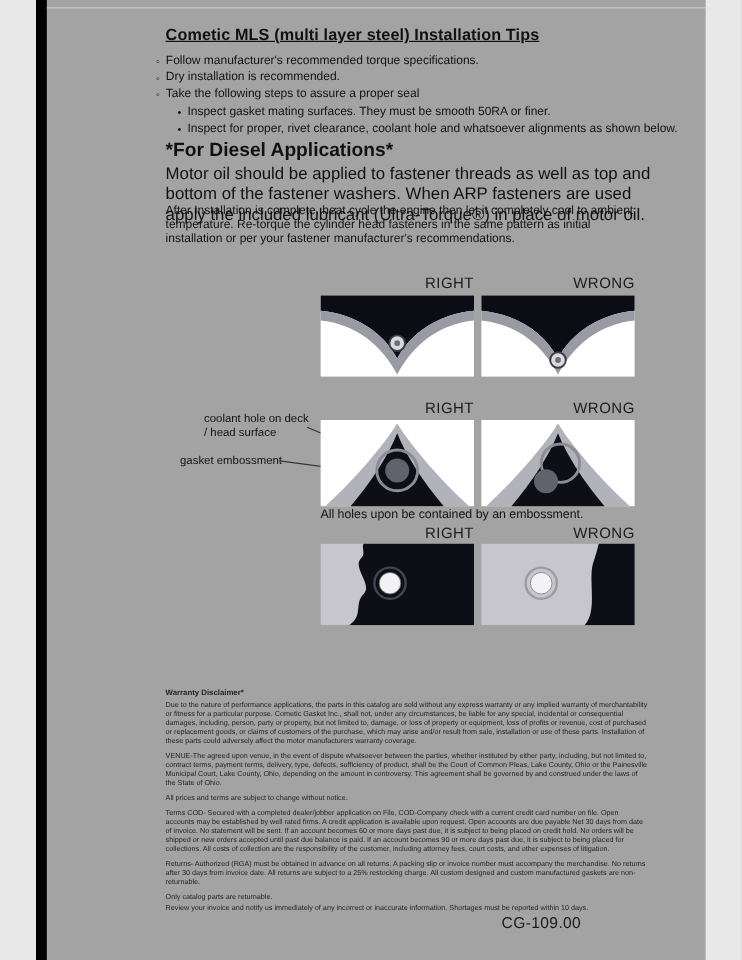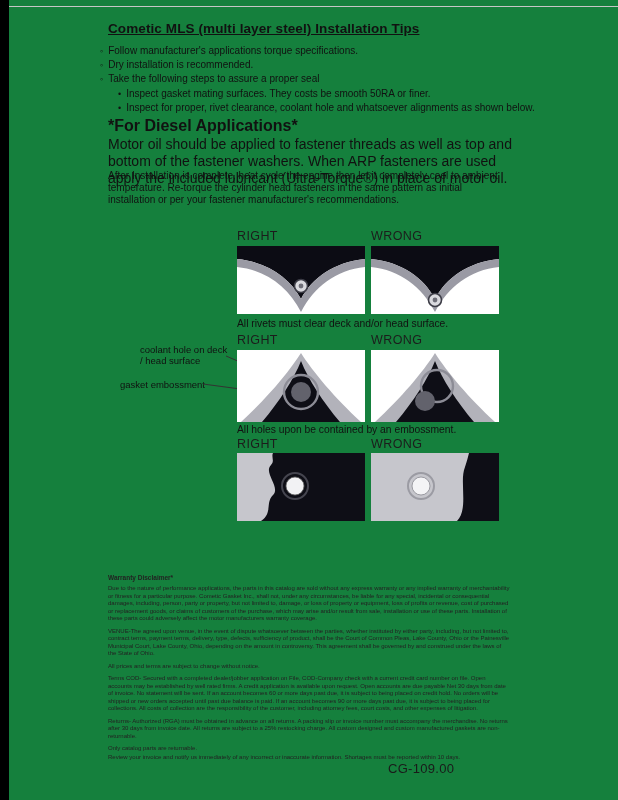--- a/index.html
+++ b/index.html
@@ -1,24 +1,24 @@
 <!DOCTYPE html>
 <html><head>
 <meta charset="utf-8">
 <style>
   * { margin: 0; padding: 0; box-sizing: border-box; }
   html, body { background: #e8e8e8; }
   body { font-family: "Liberation Sans", sans-serif; color: #111; }
 
   .page {
     position: relative;
-    width: 618px;
+    width: 558px;
     height: 800px;
     margin: 0 auto;
-    background: #15803d;
+    background: #a3a3a3;
     overflow: hidden;
   }
   .left-bar {
     position: absolute; left: 0; top: 0;
     width: 9px; height: 800px;
     background: #000;
   }
   .top-rule {
     position: absolute; left: 9px; top: 6px;
     width: 609px; height: 1px;
@@ -39,21 +39,21 @@
   .glyph-fill { font-size: 9px; line-height: 12px; }
   .sub { margin-left: 18px; }
 
   .diesel-heading { position: absolute; left: 108px; top: 117px; font-size: 16px; font-weight: bold; }
   .para1 { position: absolute; left: 108px; top: 136px; width: 404px; font-size: 14px; line-height: 1.22; }
   .para2 { position: absolute; left: 108px; top: 170px; width: 404px; font-size: 10px; line-height: 1.22; }
   .note  { position: absolute; left: 108px; top: 211px; font-size: 9.8px; }
 
   .dg-header {
     position: absolute; width: 128px;
-    text-align: left; font-size: 12.5px; color: #1c1c1c;
+    text-align: right; font-size: 12.5px; color: #1c1c1c;
     letter-spacing: 0.4px;
   }
   .dg-img { position: absolute; width: 128px; font-size: 0; }
   .caption { position: absolute; left: 237px; font-size: 10.3px; }
   .caption-wrap { width: 220px; line-height: 1.18; }
 
   .lbl { position: absolute; font-size: 9.5px; line-height: 1.18; color: #111; }
   .lbl-coolant { left: 140px; top: 344px; width: 88px; }
   .lbl-emboss  { left: 120px; top: 379px; width: 100px; }
   .connectors { position: absolute; left: 195px; top: 345px; width: 112px; height: 62px; }
@@ -74,33 +74,33 @@
 <div class="page">
 
   <div class="left-bar"></div>
   <div class="top-rule"></div>
 
   <h1 class="title">Cometic MLS (multi layer steel) Installation Tips</h1>
 
   <div class="bullets">
     <div class="bullet-line">
       <span class="glyph glyph-open">◦</span>
-      <span>Follow manufacturer's applications torque specifications.</span>
+      <span>Follow manufacturer's recommended torque specifications.</span>
     </div>
     <div class="bullet-line">
       <span class="glyph glyph-open">◦</span>
       <span>Dry installation is recommended.</span>
     </div>
     <div class="bullet-line">
       <span class="glyph glyph-open">◦</span>
       <span>Take the following steps to assure a proper seal</span>
     </div>
     <div class="bullet-line sub">
       <span class="glyph glyph-fill">•</span>
-      <span>Inspect gasket mating surfaces.  They costs be smooth 50RA or finer.</span>
+      <span>Inspect gasket mating surfaces.  They must be smooth 50RA or finer.</span>
     </div>
     <div class="bullet-line sub">
       <span class="glyph glyph-fill">•</span>
       <span>Inspect for proper, rivet clearance, coolant hole and whatsoever alignments as shown below.</span>
     </div>
   </div>
 
   <h2 class="diesel-heading">*For Diesel Applications*</h2>
   <p class="para1">Motor oil should be applied to fastener threads as well as top and bottom of the fastener washers. When ARP fasteners are used apply the included lubricant (Ultra-Torque®) in place of motor oil.</p>
   <p class="para2">After Installation is complete, heat cycle the engine then let it completely cool to ambient temperature. Re-torque the cylinder head fasteners in the same pattern as initial installation or per your fastener manufacturer's recommendations.</p>
@@ -119,21 +119,20 @@
   </div>
   <div class="dg-img" style="left:371px; top:246px;">
     <svg viewBox="0 0 128 68" width="128" height="68">
       <rect width="128" height="68" fill="#ffffff"></rect>
       <path d="M0,0 H128 V13 C97,16 75,32 64,53 C53,32 31,16 0,13 Z" fill="#0c0c14"></path>
       <path d="M0,13 C31,16 53,32 64,53 C75,32 97,16 128,13 V21 C99,24 77,41 64,66 C51,41 29,24 0,21 Z" fill="#9a9aa4"></path>
       <circle cx="64" cy="54" r="6.5" fill="#d9d9de" stroke="#3c3c46" stroke-width="1.6"></circle>
       <circle cx="64" cy="54" r="2.4" fill="#6e6e78"></circle>
     </svg>
   </div>
-  <div class="caption" style="top:318px;">All rivets must clear deck and/or head surface.</div>
 
   <div class="dg-header" style="left:237px; top:333px;">RIGHT</div>
   <div class="dg-header" style="left:371px; top:333px;">WRONG</div>
 
   <div class="lbl lbl-coolant">coolant hole on deck / head surface</div>
   <div class="lbl lbl-emboss">gasket embossment</div>
   <svg class="connectors" viewBox="0 0 112 62">
     <line x1="31" y1="11" x2="101" y2="41" stroke="#333" stroke-width="1"></line>
     <line x1="8" y1="39" x2="90" y2="50" stroke="#333" stroke-width="1"></line>
   </svg>

